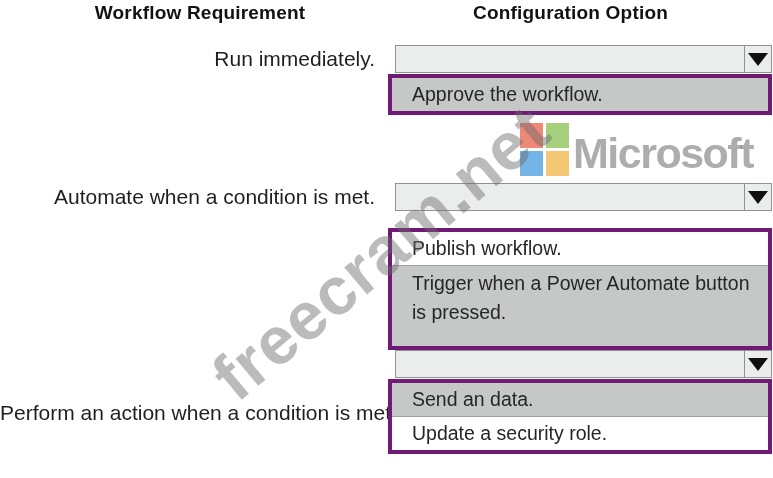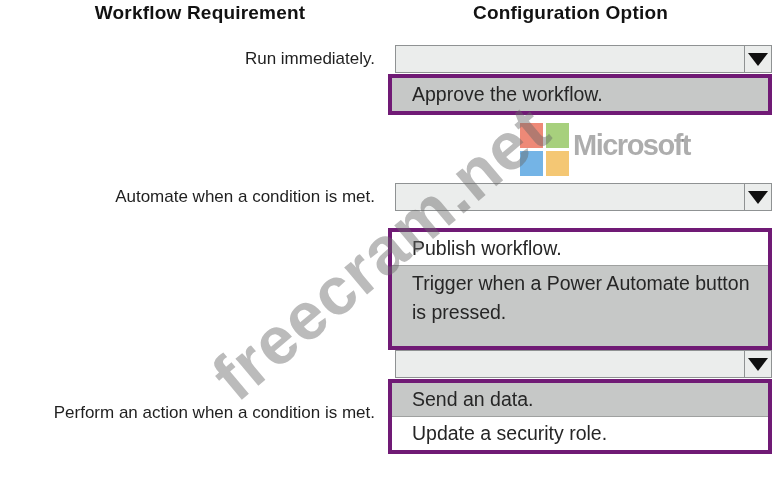--- a/index.html
+++ b/index.html
@@ -25,21 +25,21 @@
   }
   #hdr-left  { left: 0;   width: 400px; }
   #hdr-right { left: 384px; width: 373px; }
 
   
   .req-label {
     position: absolute;
     left: 0;
     width: 375px;
     text-align: right;
-    font-size: 17px;
+    font-size: 21px;
     color: #1f1f1f;
     line-height: 21px;
     white-space: nowrap;
   }
   #req-0 { top: 48px; }
   #req-1 { top: 186px; }
   #req-2 { top: 364px; margin-top: 38px; }
 
   
   .dropdown {
@@ -137,21 +137,21 @@
   }
   .ms-sq { width: 23px; height: 25px; }
   #ms-sq-red    { background: rgba(231, 91, 66, 0.72); }
   #ms-sq-green  { background: rgba(133, 190, 75, 0.72); }
   #ms-sq-blue   { background: rgba(70, 155, 222, 0.75); }
   #ms-sq-yellow { background: rgba(240, 180, 70, 0.75); }
   #ms-word {
     position: absolute;
     left: 53px;
     top: 6px;
-    font-size: 29px;
+    font-size: 43px;
     font-weight: bold;
     letter-spacing: -1.5px;
     color: rgba(105, 105, 105, 0.55);
     white-space: nowrap;
   }
 </style>
 </head>
 <body>
 
 <div id="screen">

